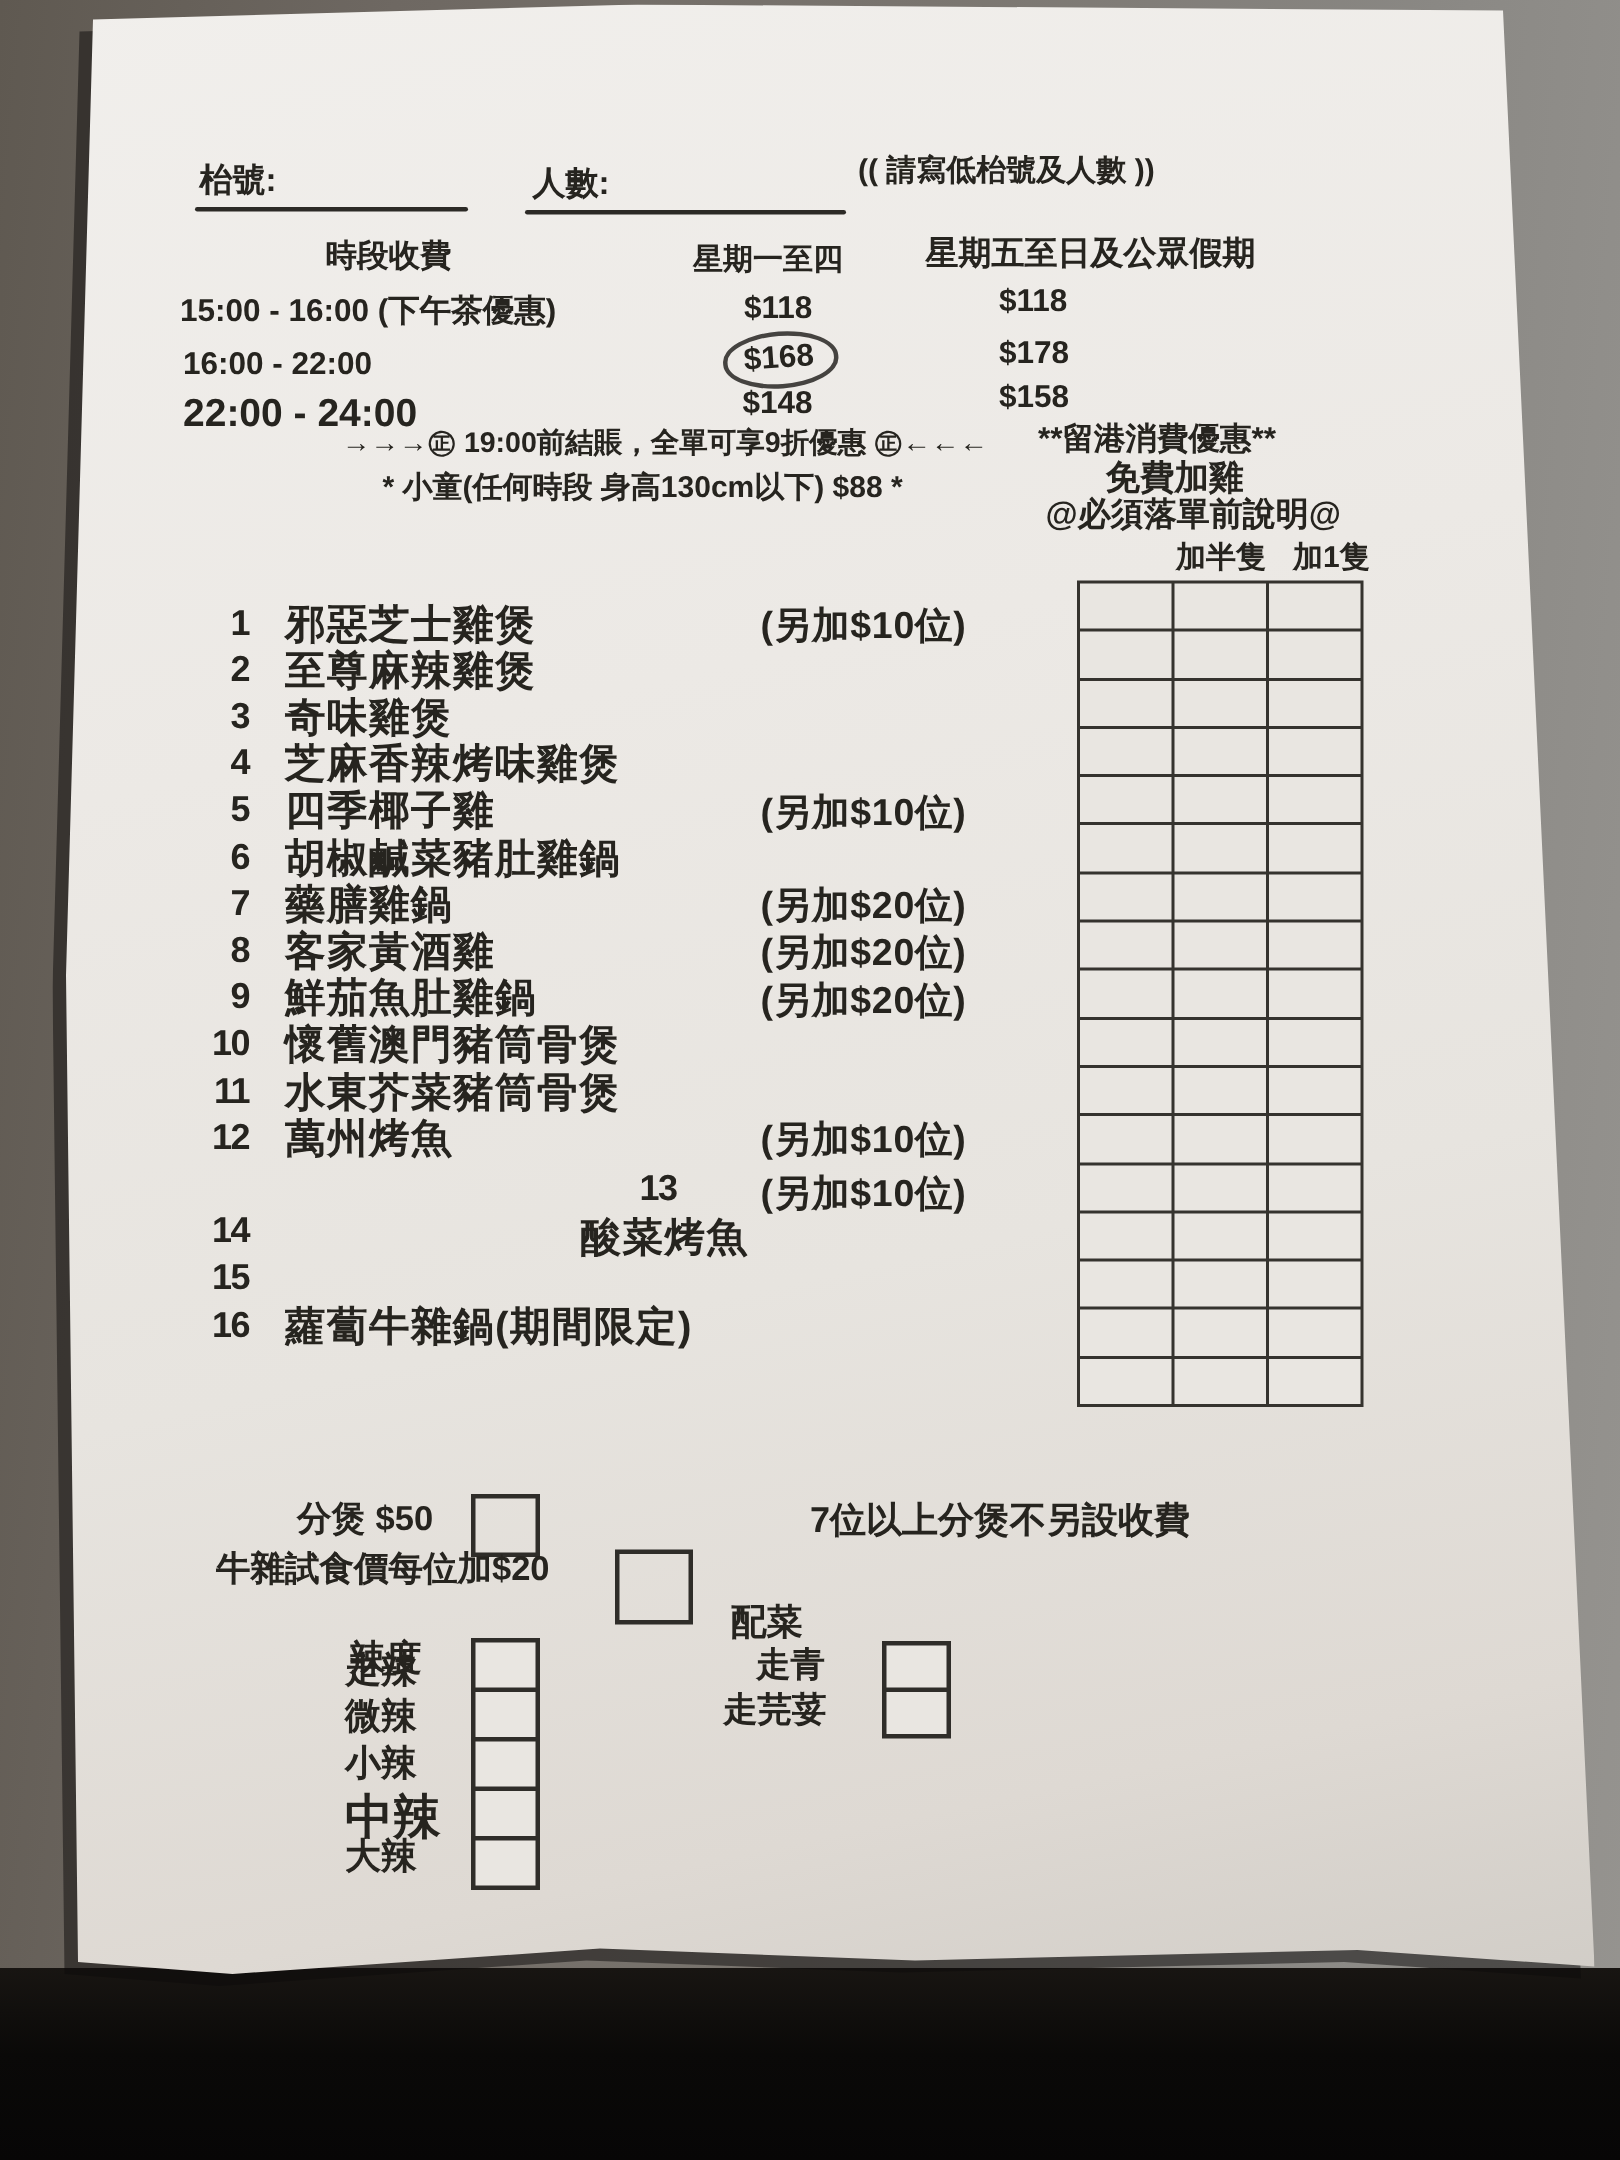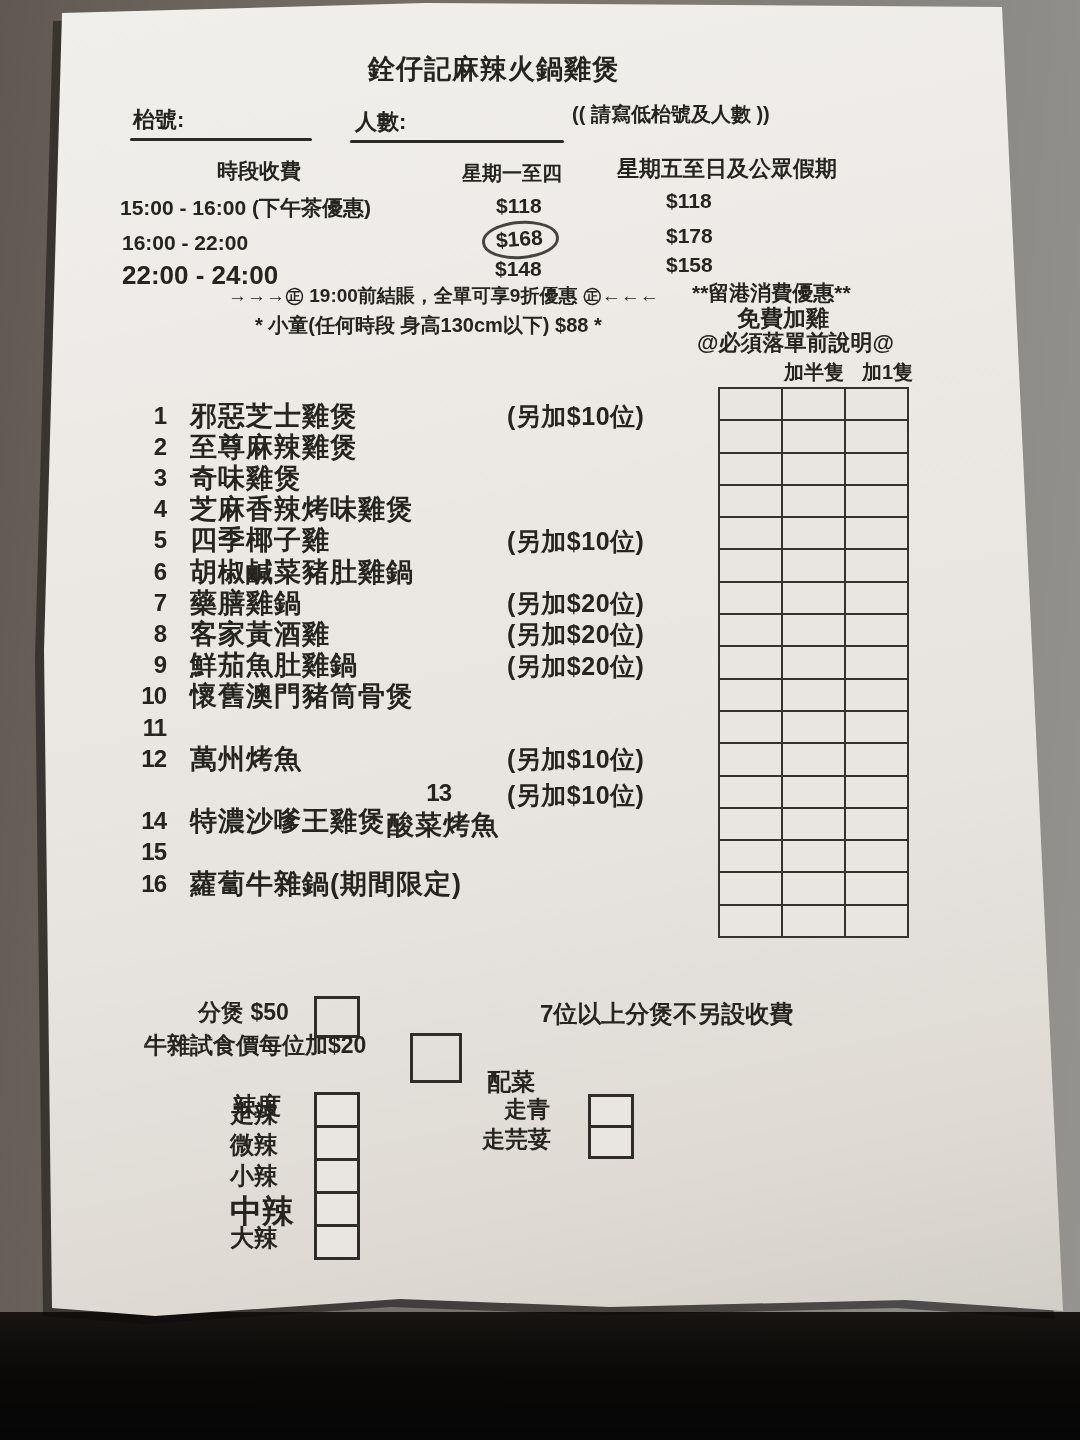--- a/index.html
+++ b/index.html
@@ -52,21 +52,20 @@
 </style>
 </head>
 <body>
 
 <div id="stage">
   <div class="bg-stone"></div>
   <div class="bg-bottom"></div>
   <div class="paper-shadow"></div>
   <div class="paper"></div>
 
-  <div class="t" style="left:368px;top:54px;font-size:27px;letter-spacing:1px;">銓仔記麻辣火鍋雞煲</div>
 
   <div class="t" style="left:133px;top:107px;font-size:22px;">枱號:</div>
   <div class="uline" style="left:130px;top:138px;width:182px;"></div>
   <div class="t" style="left:355px;top:109px;font-size:22px;">人數:</div>
   <div class="uline" style="left:350px;top:140px;width:214px;"></div>
   <div class="t" style="left:572px;top:103px;font-size:20px;">(( 請寫低枱號及人數 ))</div>
 
   <div class="t" style="left:172px;top:159px;font-size:21px;padding-left:45px;">時段收費</div>
   <div class="t" style="left:462px;top:162px;font-size:20px;">星期一至四</div>
   <div class="t" style="left:617px;top:156px;font-size:22px;">星期五至日及公眾假期</div>
@@ -188,34 +187,34 @@
         <span class="menu-no">9</span>
         <span class="menu-name">鮮茄魚肚雞鍋</span>
         <span class="menu-surcharge">(另加$20位)</span>
       </div>
       <div class="menu-row" style="top: 680.8px;">
         <span class="menu-no">10</span>
         <span class="menu-name">懷舊澳門豬筒骨煲</span>
       </div>
       <div class="menu-row" style="top: 712px;">
         <span class="menu-no">11</span>
+        <span class="menu-name">水東芥菜豬筒骨煲</span>
       </div>
       <div class="menu-row" style="top: 743.2px;">
         <span class="menu-no">12</span>
         <span class="menu-name">萬州烤魚</span>
         <span class="menu-surcharge">(另加$10位)</span>
       </div>
       <div class="menu-row" style="top: 779px; flex-direction: column;">
         <span class="menu-no">13</span>
         <span class="menu-name">酸菜烤魚</span>
         <span class="menu-surcharge">(另加$10位)</span>
       </div>
       <div class="menu-row" style="top: 805.6px;">
         <span class="menu-no">14</span>
-        <span class="menu-name">特濃沙嗲王雞煲</span>
       </div>
       <div class="menu-row" style="top: 836.8px;">
         <span class="menu-no">15</span>
       </div>
       <div class="menu-row" style="top: 868px;">
         <span class="menu-no">16</span>
         <span class="menu-name">蘿蔔牛雜鍋(期間限定)</span>
       </div>
     </div>
 

